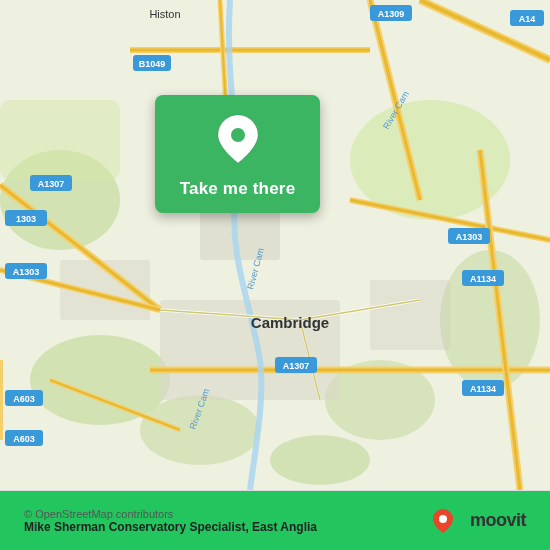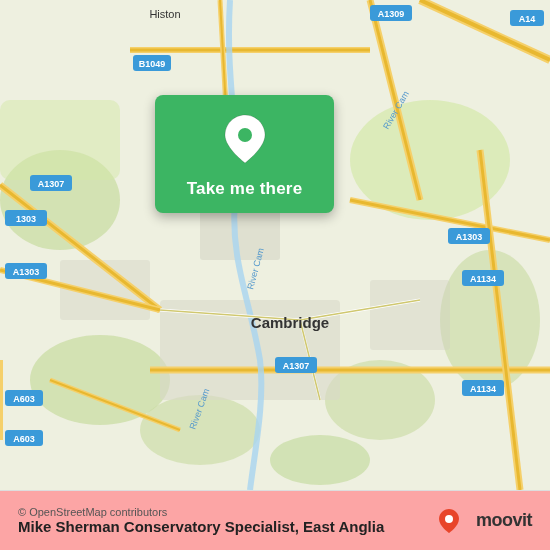--- a/index.html
+++ b/index.html
@@ -23,21 +23,21 @@
     #map-svg {
       width: 100%;
       height: 100%;
     }
 
     
     #location-card {
       position: absolute;
       top: 95px;
       left: 155px;
-      width: 179px;
+      width: 165px;
       background: #3cb563;
       border-radius: 8px;
       padding: 18px 16px 14px 16px;
       display: flex;
       flex-direction: column;
       align-items: center;
       box-shadow: 0 4px 12px rgba(0,0,0,0.3);
       cursor: pointer;
     }
 
@@ -49,36 +49,36 @@
       color: #fff;
       font-size: 17px;
       font-weight: 600;
       text-align: center;
       letter-spacing: 0.2px;
     }
 
     #footer-bar {
       width: 550px;
       height: 60px;
-      background: #fca5a5;
+      background: #22c55e;
       border-top: 1px solid #ddd;
       display: flex;
       align-items: center;
-      padding: 0 18px;
+      padding: 0 24px;
       gap: 6px;
     }
 
     #footer-copyright {
       font-size: 11px;
       color: #555;
       flex: 1;
     }
 
     #footer-business-name {
-      font-size: 15px;
+      font-size: 12px;
       font-weight: 600;
       color: #222;
     }
 
     #moovit-logo-area {
       display: flex;
       align-items: center;
       gap: 16px;
     }
 

